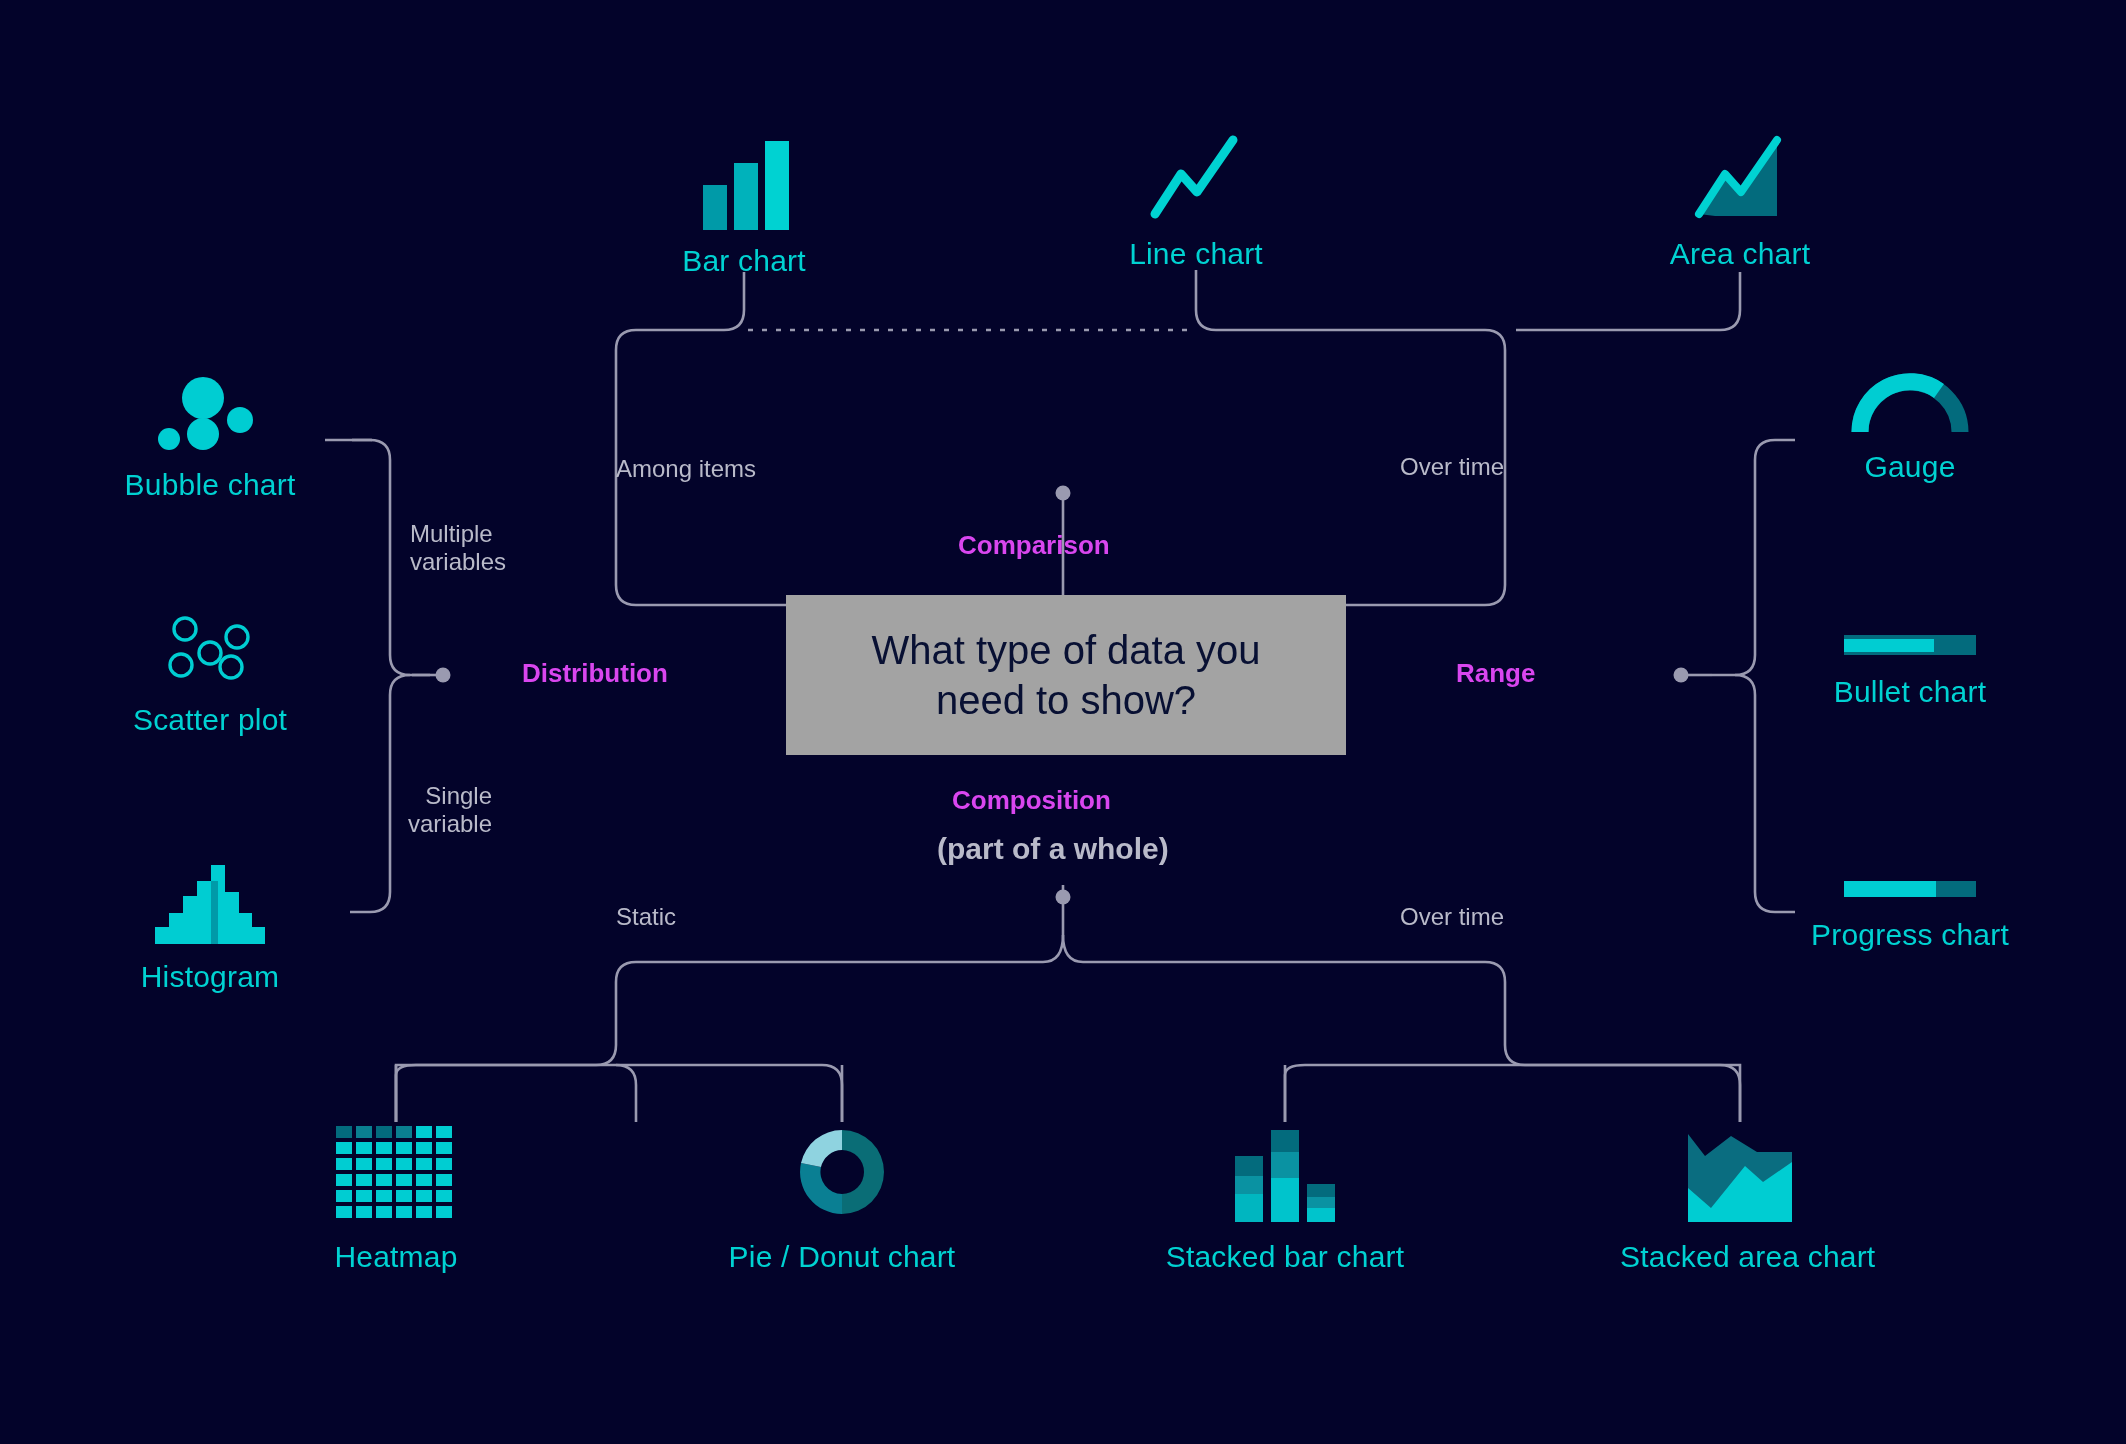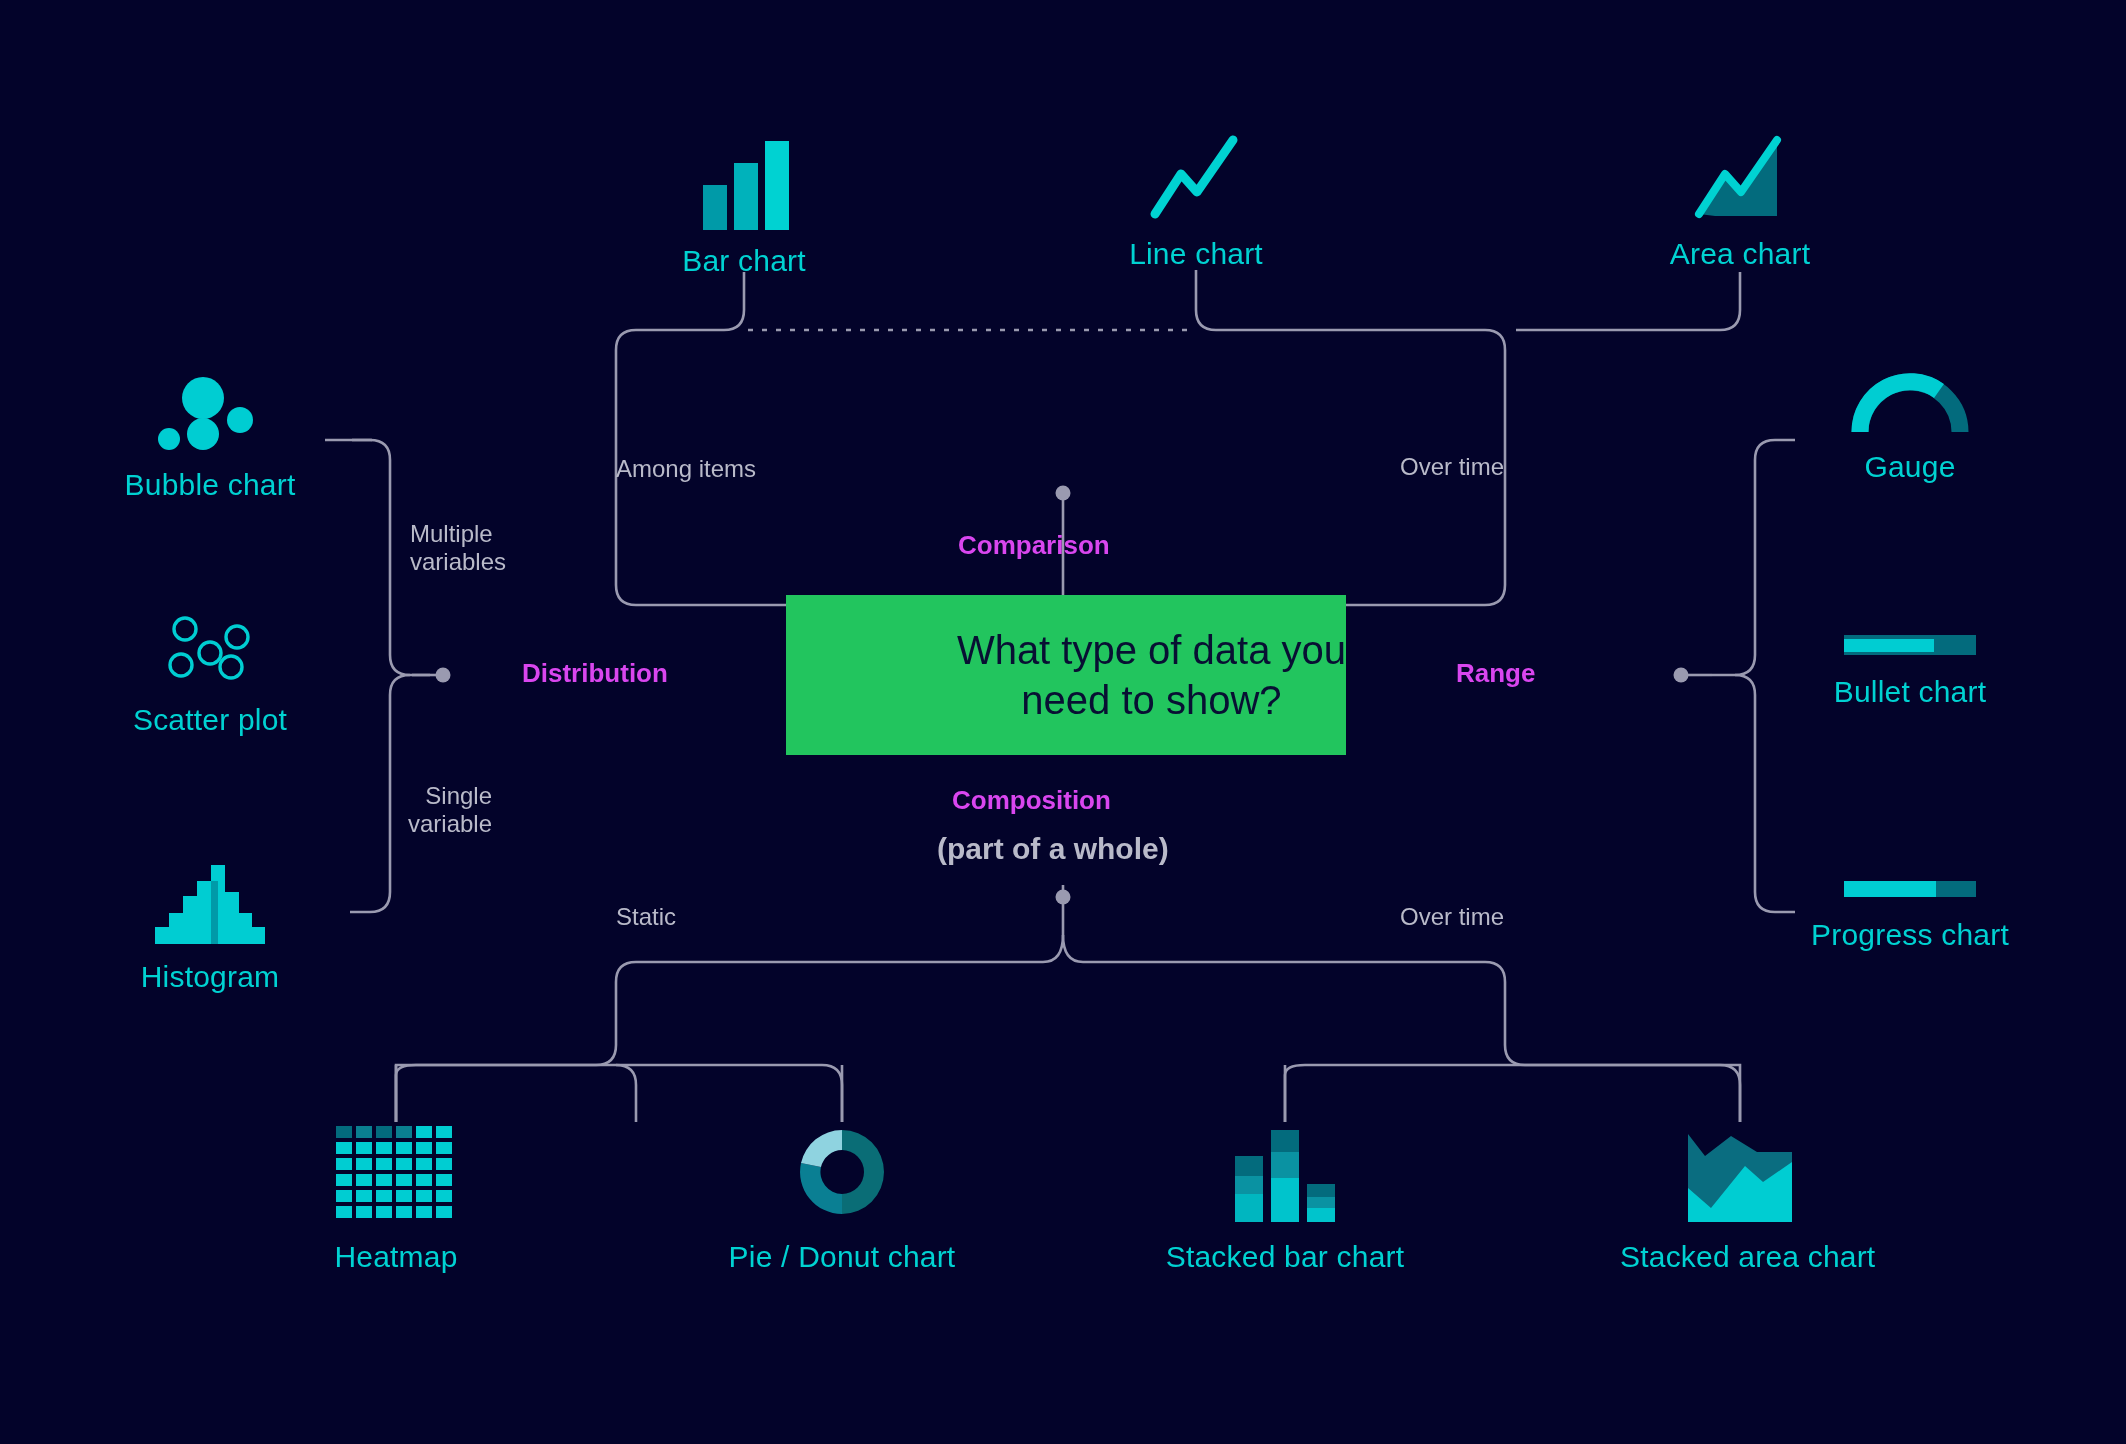--- a/index.html
+++ b/index.html
@@ -44,22 +44,22 @@
     position:absolute;
     color:#b9bac9;
     font-size:30px;
     font-weight:bold;
     white-space:nowrap;
   }
   #center-box {
     position:absolute;
     left:786px; top:595px;
     width:560px; height:160px;
-    background:#22c55e;
-    display:flex; align-items:center; justify-content:flex-end;
+    background:#a3a3a3;
+    display:flex; align-items:center; justify-content:center;
   }
   #center-box .q {
     color:#081033;
     font-size:40px;
     line-height:1.25;
     text-align:center;
     font-weight:400;
   }
 </style>
 </head>

